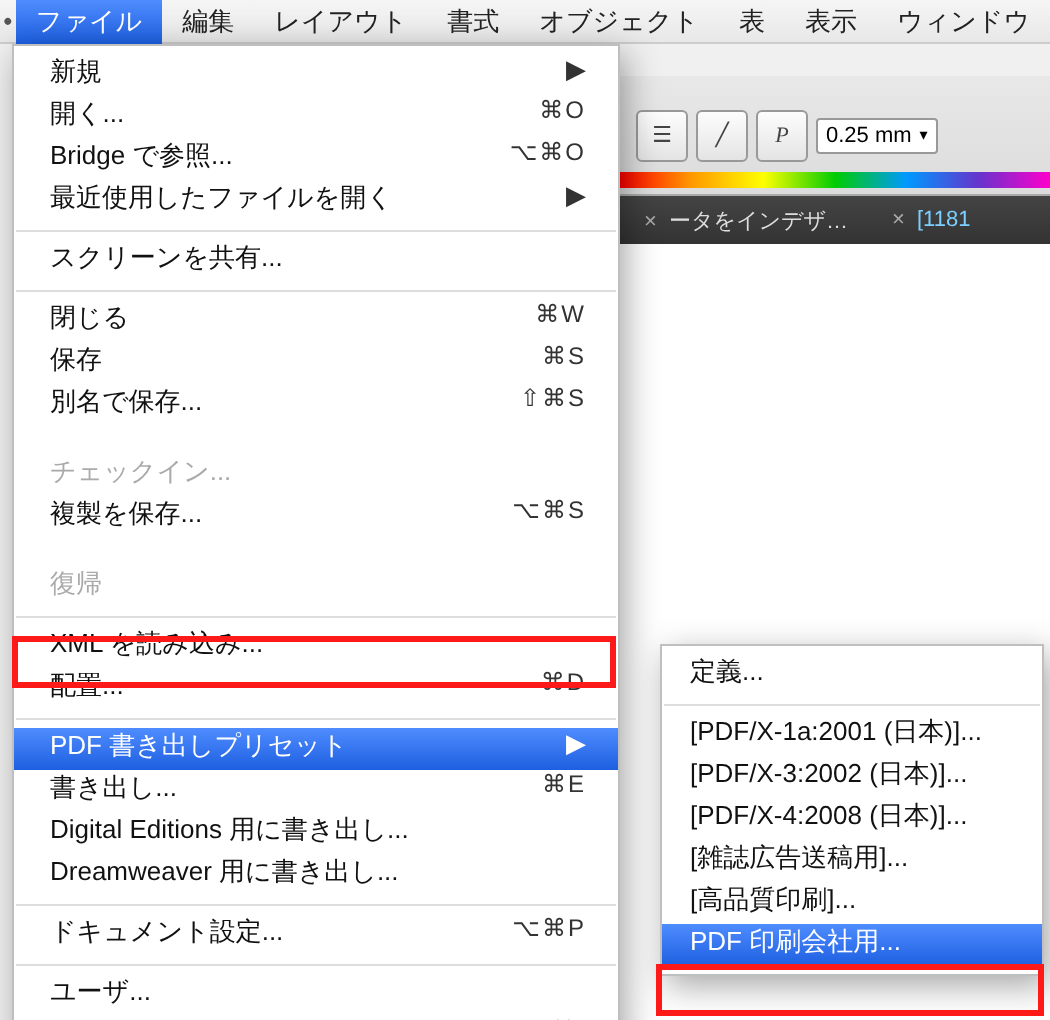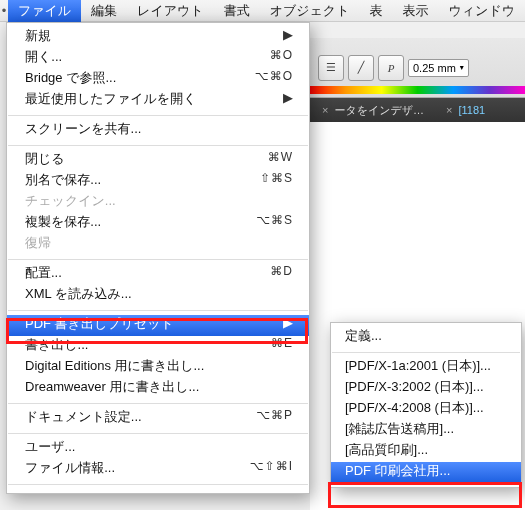--- a/index.html
+++ b/index.html
@@ -117,21 +117,21 @@
     display: flex;
     align-items: flex-start;
     height: 21px;
     padding: 0 16px 0 18px;
     white-space: nowrap;
     color: #111;
   }
   .row .label { flex: 1; }
   .row .sc { color: #333; font-size: 12px; letter-spacing: 1px;}
   .row .sub { color: #333; width: 12px; text-align: right;}
-  .row.disabled { color: #aaa; }
+  .row.disabled { color: #aaa; margin-top: 14px; }
   .row.highlight {
     background: linear-gradient(#4f8cff,#1d5fe0);
     color: #fff;
   }
   .row.highlight .sc, .row.highlight .sub { color: #fff; }
   .sep {
     height: 1px;
     margin: 4px 1px;
     background: #ddd;
   }
@@ -218,40 +218,44 @@
   <div class="sep"></div>
   <div class="row">
     <span class="label">スクリーンを共有...</span>
   </div>
   <div class="sep"></div>
   <div class="row">
     <span class="label">閉じる</span>
     <span class="sc">⌘W</span>
   </div>
   <div class="row">
+    <span class="label">保存</span>
+    <span class="sc">⌘S</span>
+  </div>
+  <div class="row">
     <span class="label">別名で保存...</span>
     <span class="sc">⇧⌘S</span>
   </div>
   <div class="row disabled">
     <span class="label">チェックイン...</span>
   </div>
   <div class="row">
     <span class="label">複製を保存...</span>
     <span class="sc">⌥⌘S</span>
   </div>
   <div class="row disabled">
     <span class="label">復帰</span>
   </div>
   <div class="sep"></div>
   <div class="row">
+    <span class="label">XML を読み込み...</span>
+  </div>
+  <div class="row">
     <span class="label">配置...</span>
     <span class="sc">⌘D</span>
-  </div>
-  <div class="row">
-    <span class="label">XML を読み込み...</span>
   </div>
   <div class="sep"></div>
   <div class="row highlight">
     <span class="label">PDF 書き出しプリセット</span>
     <span class="sub">▶</span>
   </div>
   <div class="row">
     <span class="label">書き出し...</span>
     <span class="sc">⌘E</span>
   </div>

